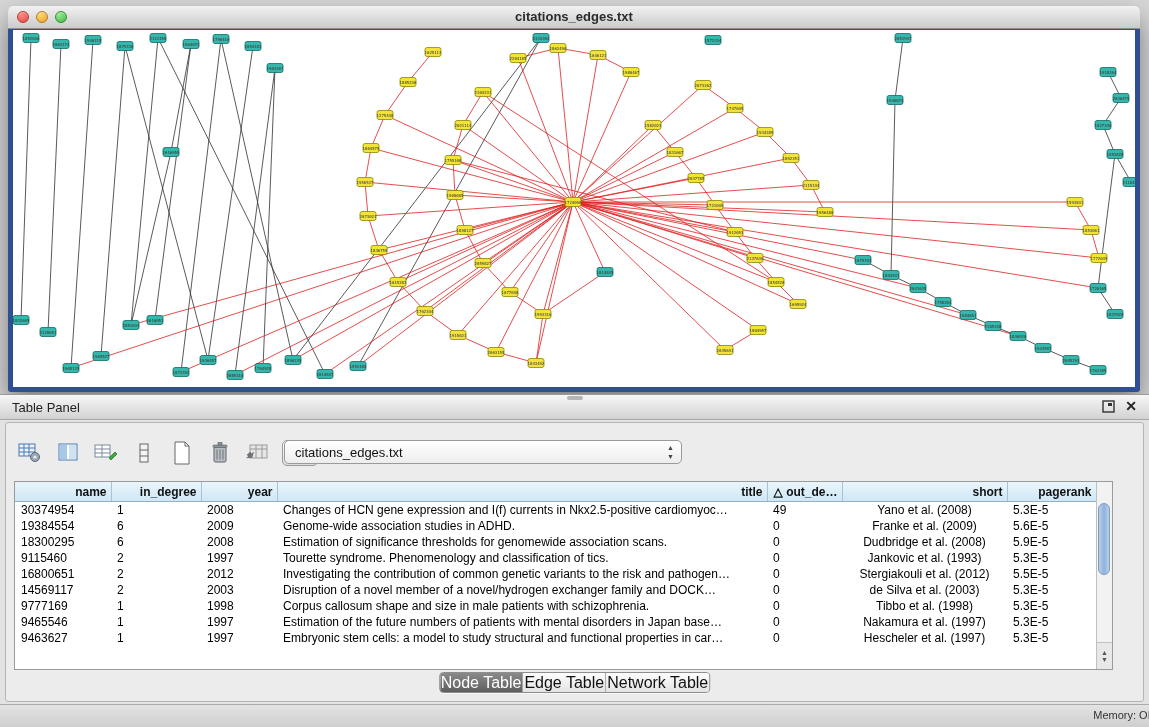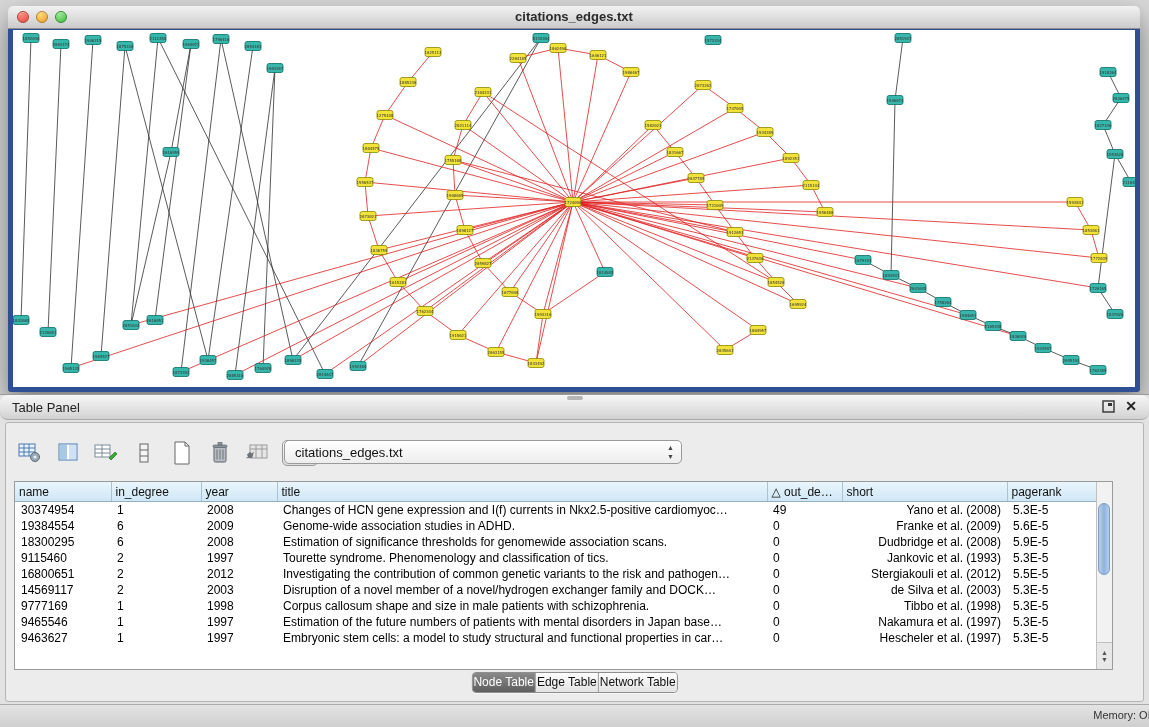--- a/index.html
+++ b/index.html
@@ -37,21 +37,20 @@
   .graph-node text{font-family:"DejaVu Sans Mono",monospace;font-size:4px;fill:#333;}
   
   .table-panel{
     position:absolute;left:0;top:394px;width:1149px;height:311px;
     background:#e2e2e2;border-top:1px solid #9a9a9a;
   }
   .panel-header{
     position:absolute;left:0;top:0;right:0;height:24px;
     background:linear-gradient(#f7f7f7,#d2d2d2);
     border-bottom:1px solid #a8a8a8;
-    border-radius:8px;
   }
   .grab-dot{position:absolute;left:50%;top:1px;width:16px;height:4px;margin-left:-8px;border-radius:2px;background:#b5b5b5;}
   .panel-title{position:absolute;left:12px;top:5px;font-size:13px;color:#222;}
   .panel-float{position:absolute;right:34px;top:5px;width:13px;height:13px;cursor:pointer;}
   .panel-float svg{display:block;}
   .panel-close{position:absolute;right:12px;top:3px;font-size:14px;font-weight:bold;color:#222;cursor:pointer;line-height:17px;}
   .panel-body{
     position:absolute;left:5px;top:27px;right:5px;bottom:4px;
     background:#ececec;border:1px solid #b5b5b5;border-radius:3px;
   }
@@ -71,49 +70,49 @@
   }
   .dropdown .dd-value{position:absolute;left:10px;top:4px;font-size:13px;color:#111;}
   .dropdown .dd-stepper{
     position:absolute;right:7px;top:2px;font-size:7px;line-height:9px;color:#444;
     display:flex;flex-direction:column;align-items:center;
   }
   
   .table-wrap{position:absolute;left:8px;top:58px;width:1097px;height:187px;background:#fff;border:1px solid #9a9a9a;}
   table.grid{border-collapse:collapse;table-layout:fixed;width:1081px;font-size:12px;}
   table.grid th{
-    height:19px;padding:0 4px;font-weight:normal;color:#111;text-align:left;
+    height:19px;padding:0 4px;font-weight:bold;color:#111;text-align:right;
     background:linear-gradient(#e9f5fc,#cfe7f5);
     border-right:1px solid #a9c3d4;border-bottom:1px solid #93b1c4;
     overflow:hidden;white-space:nowrap;cursor:pointer;
   }
   table.grid td{
     height:16px;padding:0 6px;color:#000;text-align:left;
     overflow:hidden;white-space:nowrap;cursor:default;
   }
-  table.grid td.center{text-align:right;}
+  table.grid td.center{text-align:center;}
   .vscroll{
     position:absolute;right:0;top:0;width:15px;bottom:0;
     background:#f2f2f2;border-left:1px solid #c0c0c0;
   }
   .vthumb{
     position:absolute;left:1px;top:21px;width:12px;height:72px;border-radius:7px;
     background:linear-gradient(90deg,#b9cfe8,#8fb2dd,#b9cfe8);
     border:1px solid #7e9cc4;box-sizing:border-box;cursor:pointer;
   }
   .varrows{position:absolute;left:0;bottom:0;width:15px;height:26px;border-top:1px solid #c0c0c0;background:#e8e8e8;
     display:flex;flex-direction:column;align-items:center;justify-content:center;font-size:7px;color:#555;cursor:pointer;}
   
   .tabs{
     position:absolute;left:50%;transform:translateX(-50%);bottom:8px;
     display:inline-flex;border:1px solid #8e8e8e;border-radius:4px;overflow:hidden;
     box-shadow:0 1px 0 rgba(255,255,255,.6);
   }
   .tab{
-    padding:2px 1px;font-size:12px;color:#111;
+    padding:2px 1px;font-size:16px;color:#111;
     background:linear-gradient(#fdfdfd,#e3e3e3);
     border-right:1px solid #9a9a9a;cursor:pointer;line-height:15px;
   }
   .tab:last-child{border-right:none;}
   .tab.active{background:linear-gradient(#8a8a8a,#5f5f5f);color:#fff;}
   
   .statusbar{
     position:absolute;left:0;bottom:0;width:1149px;height:22px;
     background:linear-gradient(#e3e3e3,#cfcfcf);border-top:1px solid #aaa;padding-left:36px;
   }

